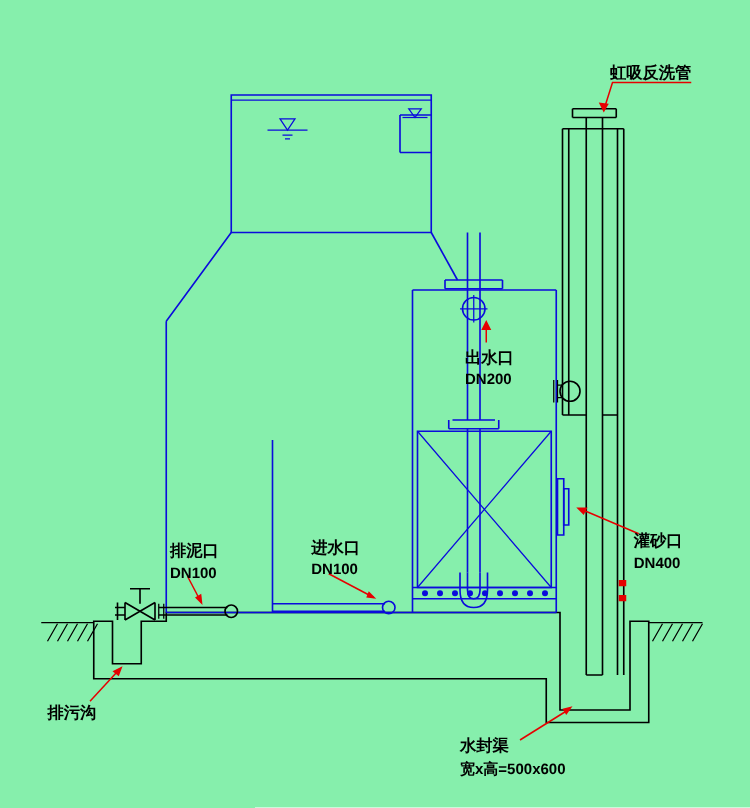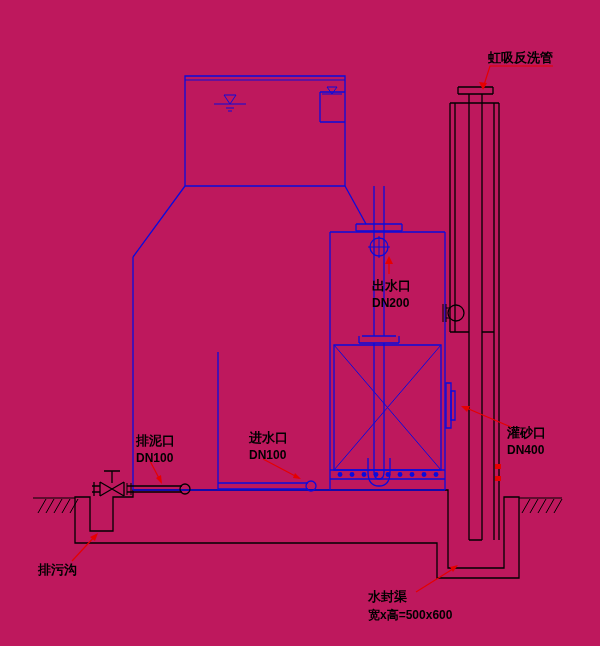--- a/index.html
+++ b/index.html
@@ -1,16 +1,16 @@
 <!DOCTYPE html>
 <html><head>
 <meta charset="utf-8">
 <style>
   html,body{margin:0;padding:0;background:#ffffff;}
-  .canvas{position:relative;width:600px;height:646px;background:#be185d;overflow:hidden;}
+  .canvas{position:relative;width:600px;height:646px;background:#86efac;overflow:hidden;}
   svg{display:block;}
   svg text{
     font-family:"Liberation Sans","DejaVu Sans",sans-serif;
     font-weight:bold;
     fill:#000000;
   }
   .t13{font-size:13px;}
   .t12{font-size:12px;}
   .b{stroke:#0b0bdc;fill:none;stroke-width:1.3;}
   .bt{stroke:#0b0bdc;fill:none;stroke-width:1;}

